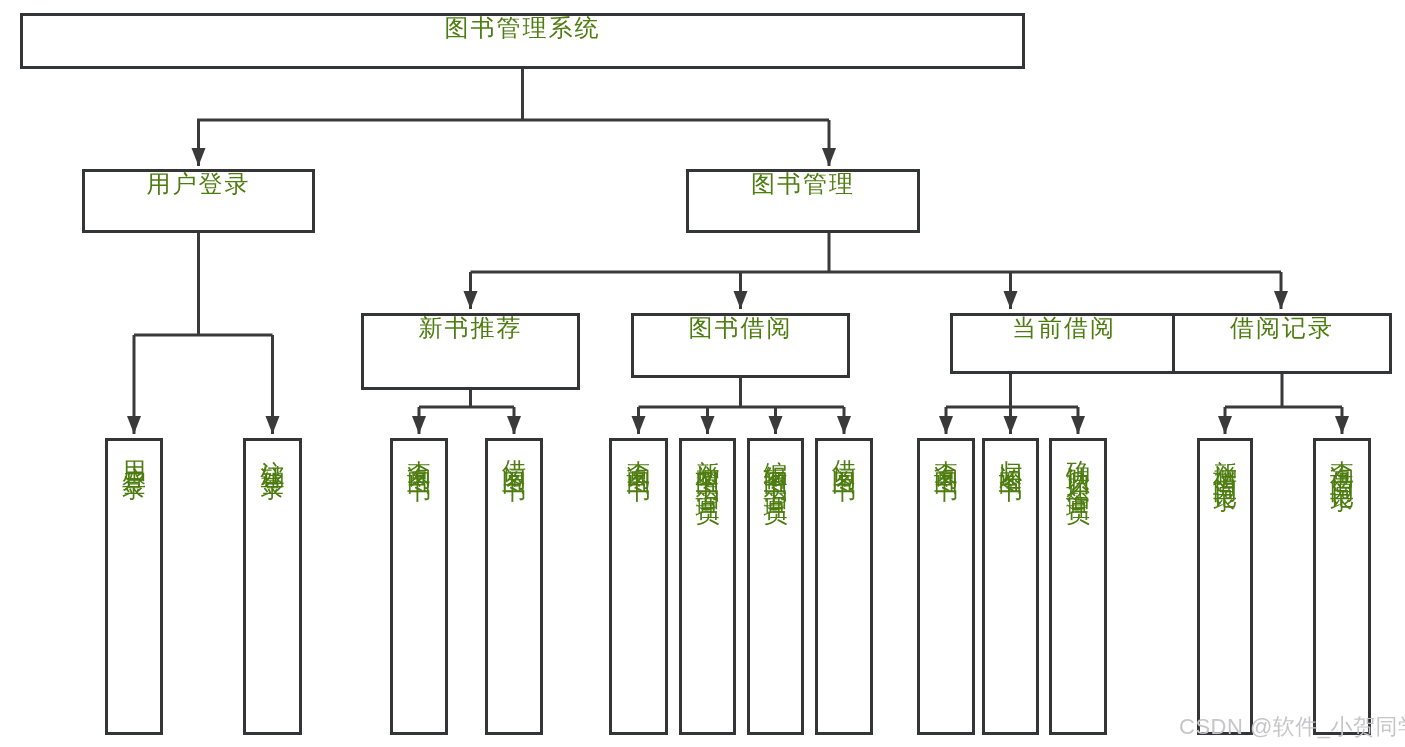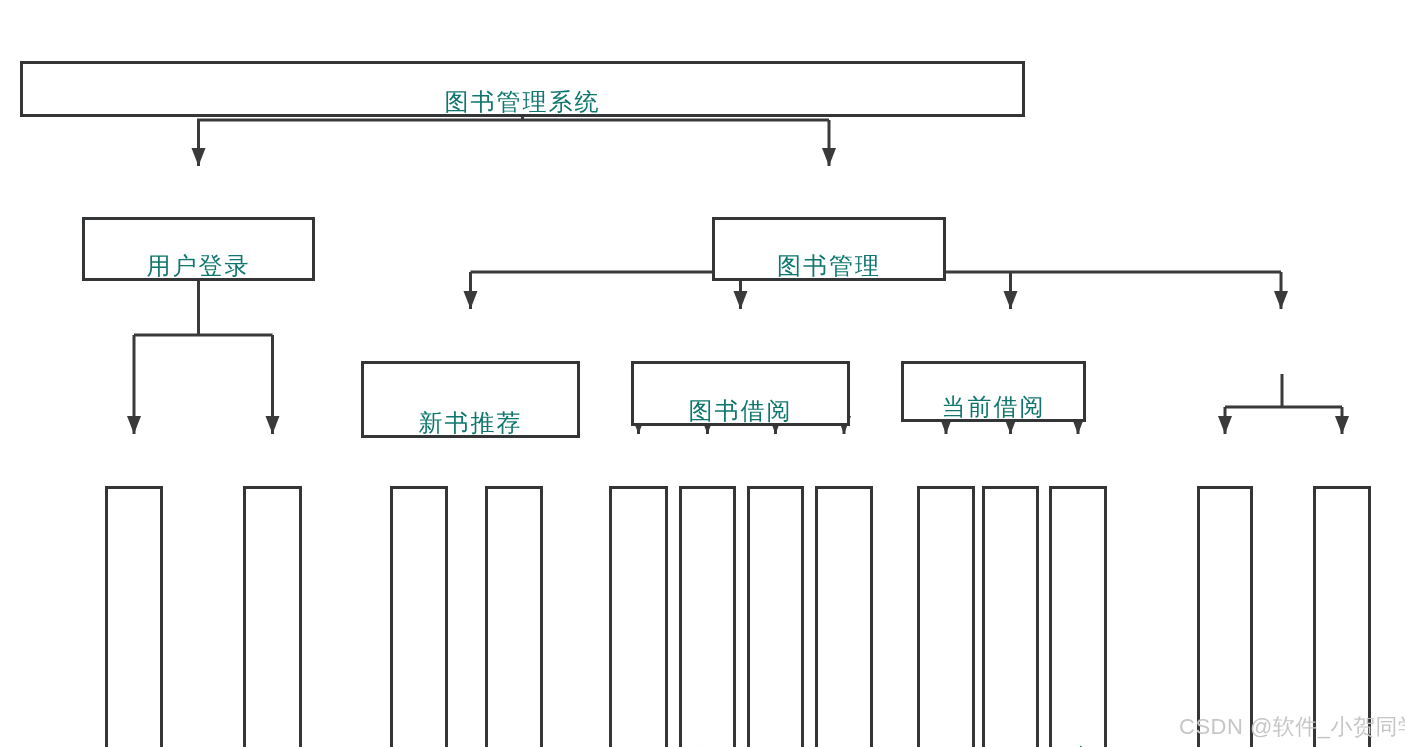--- a/index.html
+++ b/index.html
@@ -3,22 +3,22 @@
 <meta charset="utf-8">
 <style>
   html,body{margin:0;padding:0;background:#fff;}
   .canvas{
     position:relative;width:1405px;height:747px;background:#ffffff;
     font-family:"Liberation Sans","DejaVu Sans",sans-serif;overflow:hidden;
   }
   svg.connectors{position:absolute;left:0;top:0;}
   .node{
     position:absolute;box-sizing:border-box;background:#ffffff;
-    border:3px solid #333537;color:#0f766e;
-    display:flex;align-items:flex-end;justify-content:center;margin-top:48px;
+    border:3px solid #333537;color:#4d7c0f;
+    display:flex;align-items:flex-start;justify-content:center;
   }
   .node .lbl{
     font-size:24px;letter-spacing:2px;white-space:nowrap;line-height:1;
   }
   .leaf .lbl{
     writing-mode:vertical-rl;text-orientation:mixed;
     font-size:24px;letter-spacing:6px;white-space:nowrap;line-height:1;
   }
   .wm{
     position:absolute;left:1179px;top:712px;
@@ -68,32 +68,35 @@
     </g>
   </svg>
 
   <div class="node" style="left:20px;top:13px;width:1005px;height:56px;">
     <span class="lbl">图书管理系统</span>
   </div>
 
   <div class="node" style="left:82px;top:169px;width:233px;height:64px;">
     <span class="lbl">用户登录</span>
   </div>
-  <div class="node" style="left:712px;top:169px;width:234px;height:64px;">
+  <div class="node" style="left:686px;top:169px;width:234px;height:64px;">
     <span class="lbl">图书管理</span>
   </div>
 
   <div class="node" style="left:361px;top:313px;width:219px;height:77px;">
     <span class="lbl">新书推荐</span>
   </div>
   <div class="node" style="left:631px;top:313px;width:219px;height:65px;">
     <span class="lbl">图书借阅</span>
   </div>
-  <div class="node" style="left:901px;top:313px;width:185px;height:61px;">
+  <div class="node" style="left:950px;top:313px;width:228px;height:61px;">
     <span class="lbl">当前借阅</span>
+  </div>
+  <div class="node" style="left:1172px;top:313px;width:220px;height:61px;">
+    <span class="lbl">借阅记录</span>
   </div>
 
   <div class="node leaf" style="left:105px;top:438px;width:58px;height:297px;">
     <span class="lbl">用户登录</span>
   </div>
   <div class="node leaf" style="left:243px;top:438px;width:59px;height:297px;">
     <span class="lbl">注销登录</span>
   </div>
 
   <div class="node leaf" style="left:390px;top:438px;width:58px;height:297px;">

